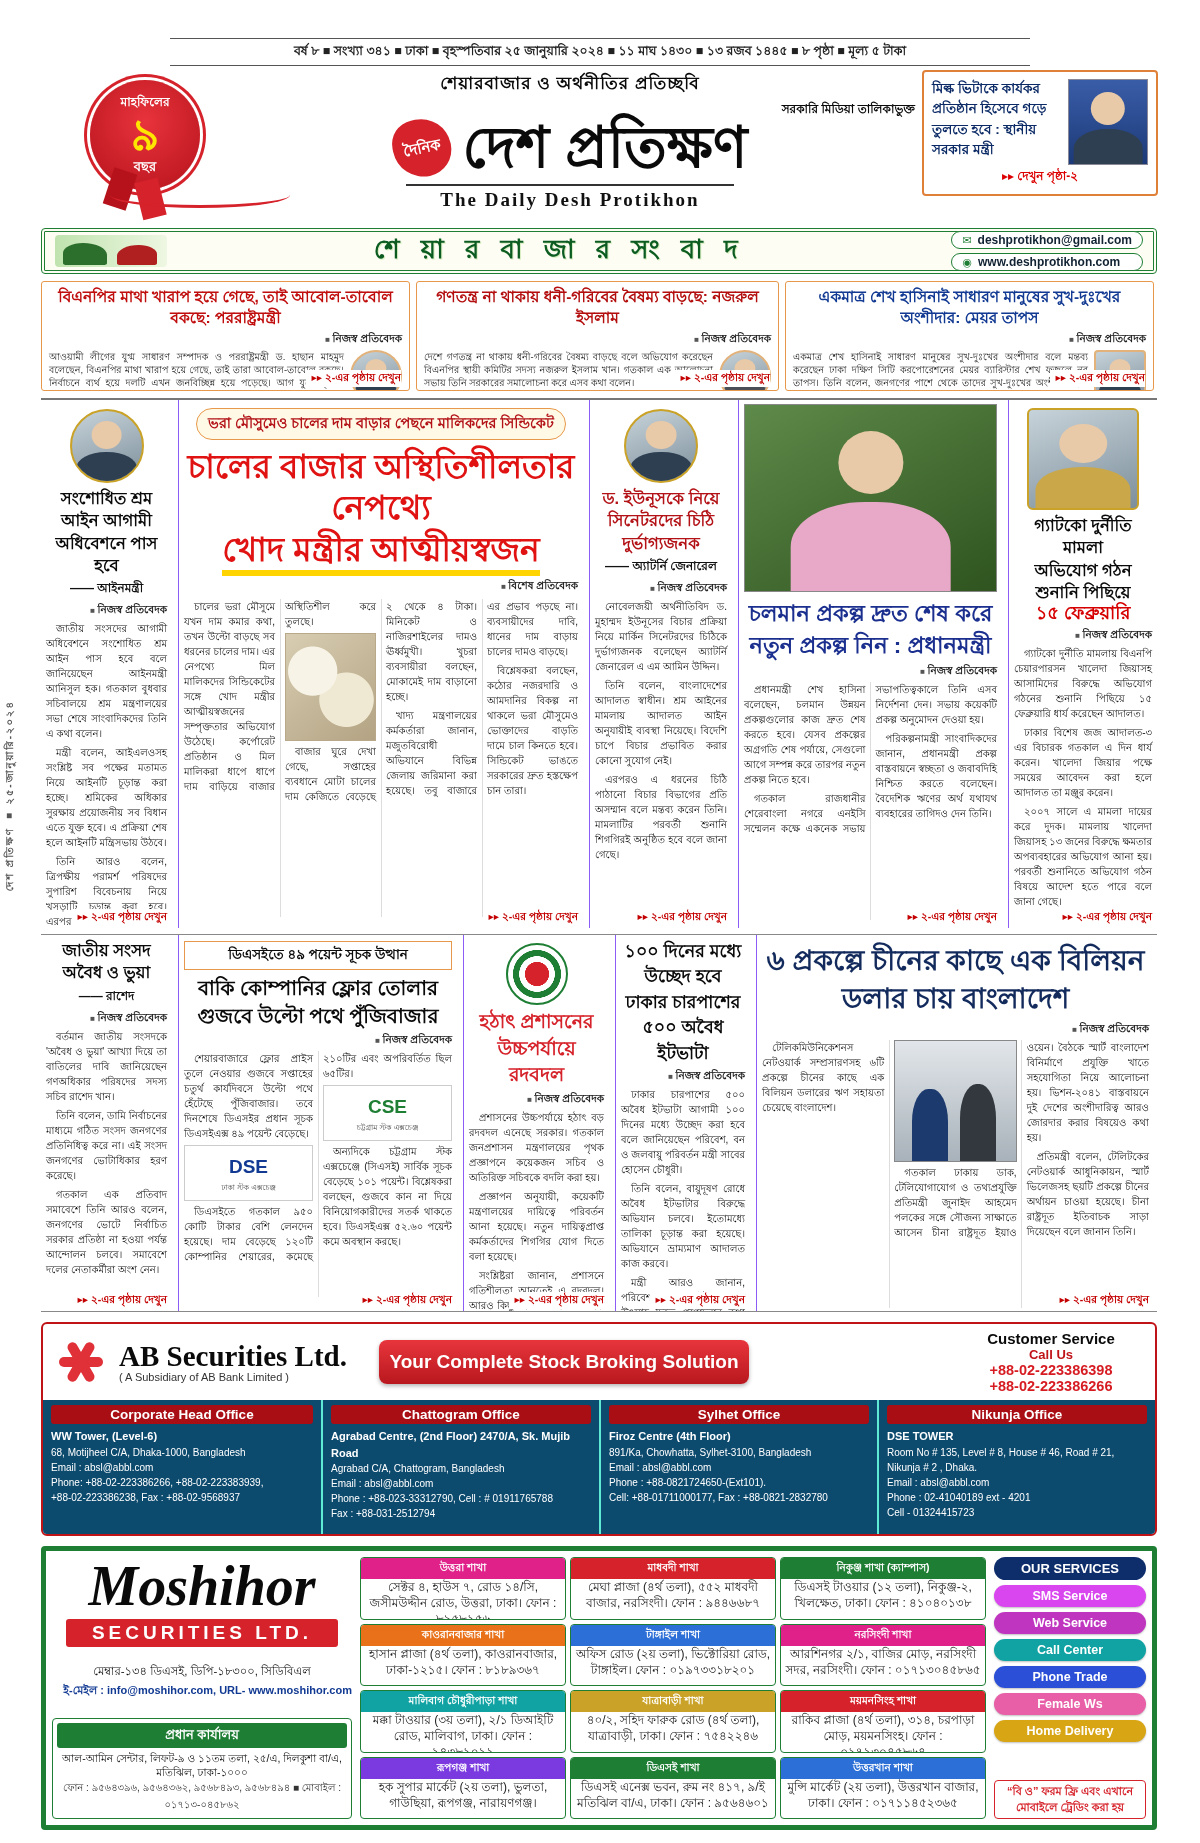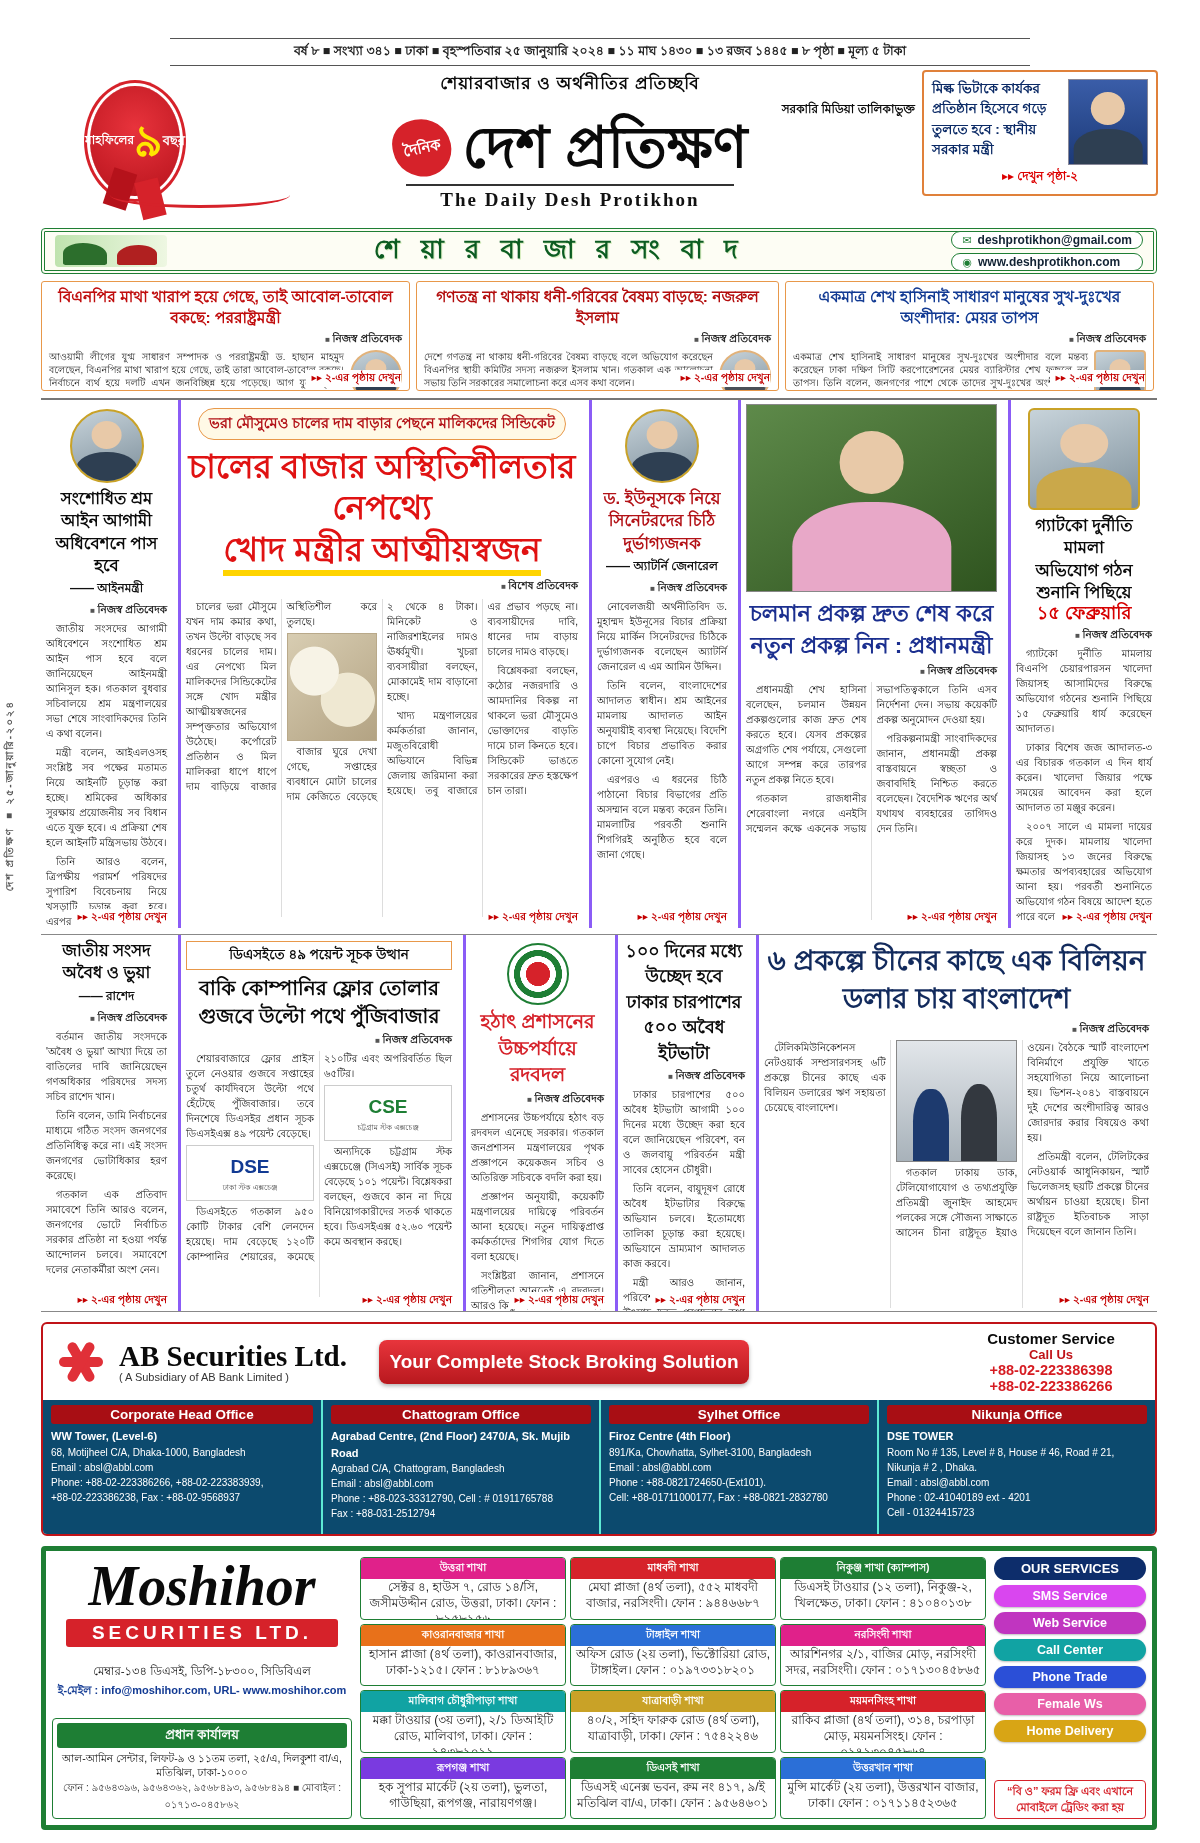--- a/index.html
+++ b/index.html
@@ -3,21 +3,21 @@
 <meta charset="utf-8">
 <style>
 *{margin:0;padding:0;box-sizing:border-box}
 body{font-family:"Liberation Sans","DejaVu Sans",sans-serif;color:#111;background:#e8e8e8}
 .page{position:relative;width:1200px;height:1843px;margin:0 auto;background:#fff;overflow:hidden}
 .abs{position:absolute}
 
 .dateline{left:170px;right:170px;top:38px;text-align:center;font-size:12.5px;font-weight:bold;color:#222;border-top:1.5px solid #555;border-bottom:1.5px solid #555;padding:3px 0}
 
 .anniv{left:78px;top:66px;width:150px;height:140px}
-.anniv-circle{position:absolute;left:12px;top:20px;width:90px;height:110px;border-radius:50%;background:radial-gradient(circle at 50% 38%,#e8333c,#b5121b);display:flex;flex-direction:row;align-items:center;justify-content:center;color:#fff;box-shadow:0 0 0 3px #fff,0 0 0 6px #d6222a}
+.anniv-circle{position:absolute;left:12px;top:14px;width:110px;height:110px;border-radius:50%;background:radial-gradient(circle at 50% 38%,#e8333c,#b5121b);display:flex;flex-direction:column;align-items:center;justify-content:center;color:#fff;box-shadow:0 0 0 3px #fff,0 0 0 6px #d6222a}
 .a-top{font-size:12px;font-weight:bold}
 .a-num{font-size:44px;font-weight:bold;line-height:1;color:#ffe600}
 .a-bot{font-size:13px;font-weight:bold}
 .ribbon-tail{position:absolute;left:30px;top:104px;width:24px;height:38px;background:#b5121b;transform:rotate(18deg)}
 .ribbon-tail::after{content:"";position:absolute;left:32px;top:0;width:24px;height:38px;background:#d6222a;transform:rotate(-32deg)}
 .mast-center{left:245px;top:70px;width:650px;text-align:center}
 .tagline{font-size:17px;font-weight:bold;letter-spacing:1px;color:#0a0a0a}
 .listed{position:absolute;right:-20px;top:30px;font-size:12px;font-weight:bold;color:#0a0a0a}
 .title-row{margin-top:20px;display:flex;align-items:center;justify-content:center;gap:12px}
 .daily-seal{display:flex;align-items:center;justify-content:center;width:58px;height:58px;border-radius:46% 58% 52% 60%;background:#d6222a;color:#fff;font-size:15px;font-weight:bold;transform:rotate(-12deg);flex:0 0 auto}
@@ -48,21 +48,21 @@
 .ts-body{font-size:9.5px;line-height:1.4;text-align:justify;color:#222}
 .ts-photo{float:right;width:52px;height:52px;border-radius:50%;margin:0 0 2px 6px;border:2px solid #e2b27a}
 .ts3 .ts-photo{border-radius:4px}
 .more{color:#c40000;font-weight:bold;font-size:10.5px;text-align:right}
 .more::before{content:"▸▸ "}
 .ts-more{position:absolute;right:8px;bottom:3px;background:#fff;padding-left:5px}
 
 .main{left:41px;right:43px;top:398px;height:530px;border-top:2px solid #777}
 .mid{left:41px;right:43px;top:934px;height:378px;border-top:1.5px solid #888;border-bottom:1.5px solid #888}
 .col{position:absolute;top:0;bottom:0;overflow:hidden;padding:4px 5px}
-.rule{border-left:3px solid #8b5cf6}
+.rule{border-left:1px solid #8b5cf6}
 .c-more{position:absolute;right:5px;bottom:2px;background:#fff;padding-left:5px}
 .photo-circle{width:74px;height:74px;border-radius:50%;margin:5px auto 4px;border:2px solid #c9a227}
 .h-sm{font-size:16.5px;font-weight:bold;text-align:center;line-height:1.35;color:#0a0a0a}
 .h-red{color:#b31217}
 .attr{text-align:center;font-size:12px;font-weight:bold;margin:3px 0}
 .attr::before{content:"—— "}
 .bt{font-size:10px;line-height:1.5;text-align:justify;color:#111}
 .bt p{margin-bottom:4px;text-indent:10px}
 
 .kicker{margin:4px auto 6px;width:94%;border:1.5px solid #e8984a;border-radius:16px;background:#fff9e6;color:#b31217;font-size:14.5px;font-weight:bold;text-align:center;padding:3px 6px}
@@ -121,21 +121,21 @@
 .ab-office:first-child{border-left:none}
 .o-title{background:#a80e14;color:#fff;font-weight:bold;font-size:13.5px;text-align:center;border-radius:3px;padding:2px;margin-bottom:4px}
 .o-line{font-size:10px;line-height:1.5}
 .o-line.b{font-weight:bold;font-size:11px}
 
 .mo{left:41px;right:43px;top:1546px;height:284px;border:5px solid #1e7e34;border-radius:4px;display:flex;gap:8px;padding:6px;background:#fff}
 .mo-left{width:300px;display:flex;flex-direction:column}
 .mo-logo{font-family:"Liberation Serif","DejaVu Serif",serif;font-size:56px;font-weight:bold;font-style:italic;text-align:center;line-height:1.05;color:#0a0a0a}
 .mo-sec{background:#d6222a;color:#fff;font-size:19px;font-weight:bold;letter-spacing:4px;text-align:center;padding:3px;border-radius:3px;margin:3px 14px 0}
 .mo-member{text-align:center;font-size:11.5px;font-weight:normal;margin-top:16px}
-.mo-email{text-align:center;font-size:11px;font-weight:bold;color:#123a93}
+.mo-email{text-align:right;font-size:11px;font-weight:bold;color:#123a93}
 .mo-head{margin-top:auto;border:1.5px solid #1e7e34;border-radius:4px;padding:4px;text-align:center}
 .mo-head-t{background:#1e7e34;color:#fff;font-weight:bold;font-size:13px;border-radius:3px;padding:2px}
 .mo-head-a{font-size:10.5px;margin-top:3px;line-height:1.4}
 .mo-head-p{font-size:10px;color:#333}
 .mo-grid{flex:1;display:grid;grid-template-columns:repeat(3,1fr);grid-auto-rows:1fr;gap:4px}
 .br{border:1px solid #1e7e34;border-radius:4px;overflow:hidden;display:flex;flex-direction:column;background:#fff}
 .br-n{color:#fff;font-size:10.5px;font-weight:bold;text-align:center;padding:2px 1px}
 .br-a{font-size:12px;line-height:1.35;padding:0 3px;text-align:center;color:#222}
 .bc0{background:#e0218a}.bc1{background:#e8711a}.bc2{background:#11a3a3}.bc3{background:#7a3ae0}
 .bc4{background:#d6222a}.bc5{background:#2b6fd7}.bc6{background:#c9a227}.bc7{background:#1e7e34}

